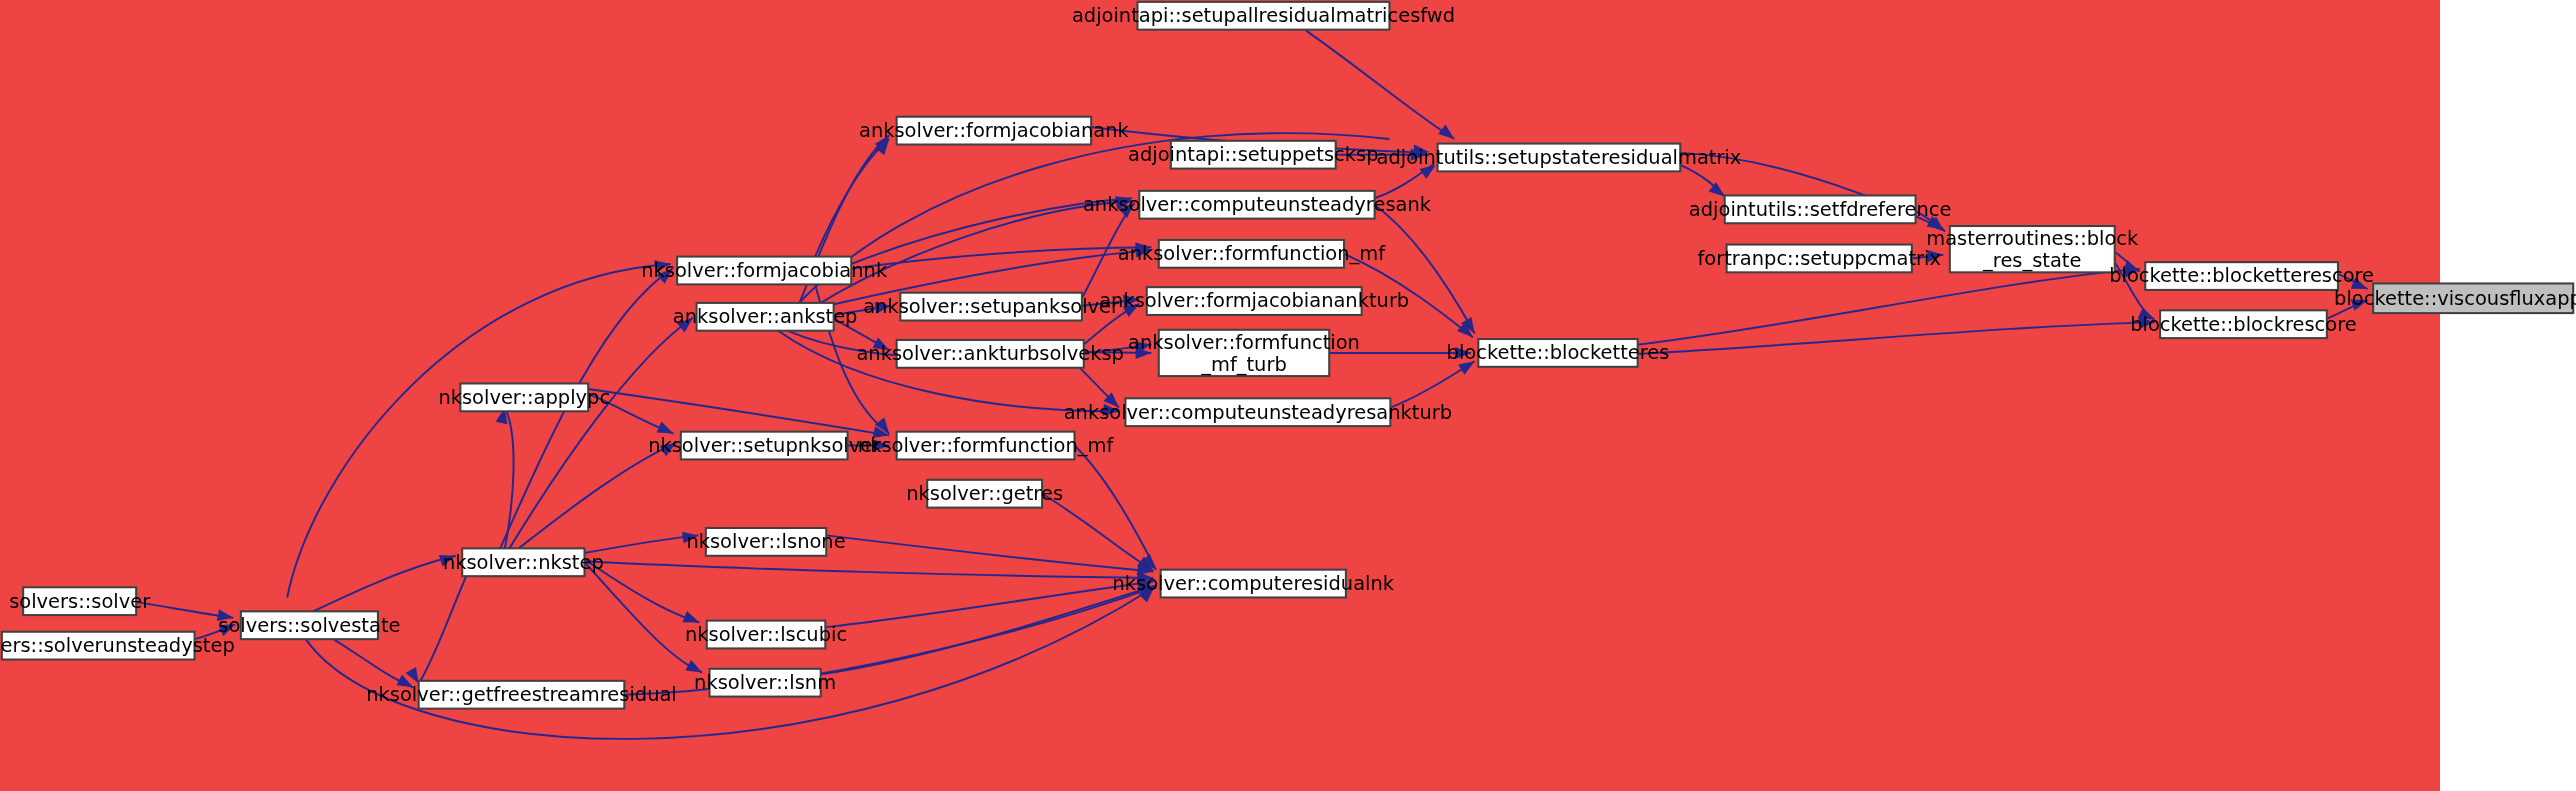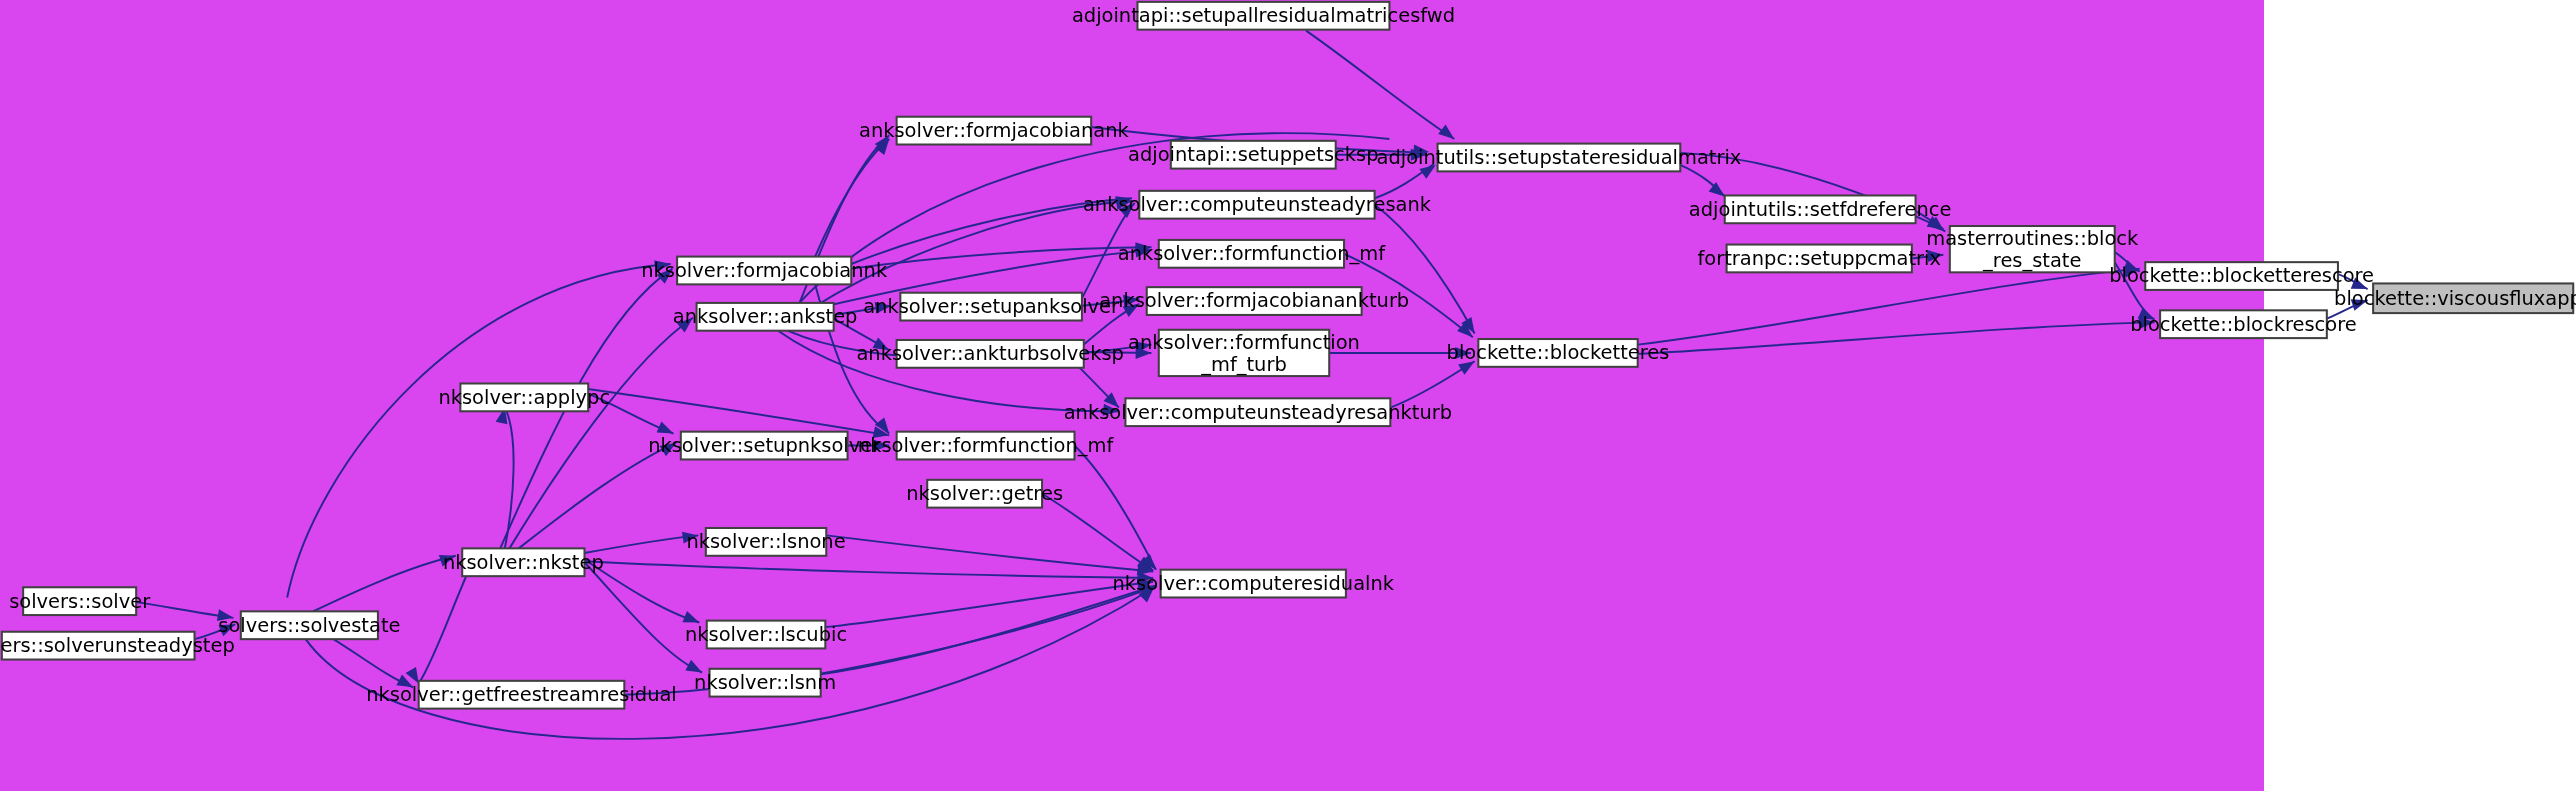--- a/index.html
+++ b/index.html
@@ -8,23 +8,23 @@
     background: #ffffff;
   }
   body {
     width: 2576px;
     height: 792px;
     font-family: "DejaVu Sans", "Liberation Sans", sans-serif;
     overflow: hidden;
   }
   #graph-root {
     position: relative;
-    width: 2264px;
+    width: 2440px;
     height: 792px;
-    background: #d946ef;
+    background: #ef4444;
   }
   svg#callgraph {
     position: absolute;
     top: 0;
     left: 0;
     width: 2576px;
     height: 792px;
   }
   .gnode rect {
     fill: #ffffff;

